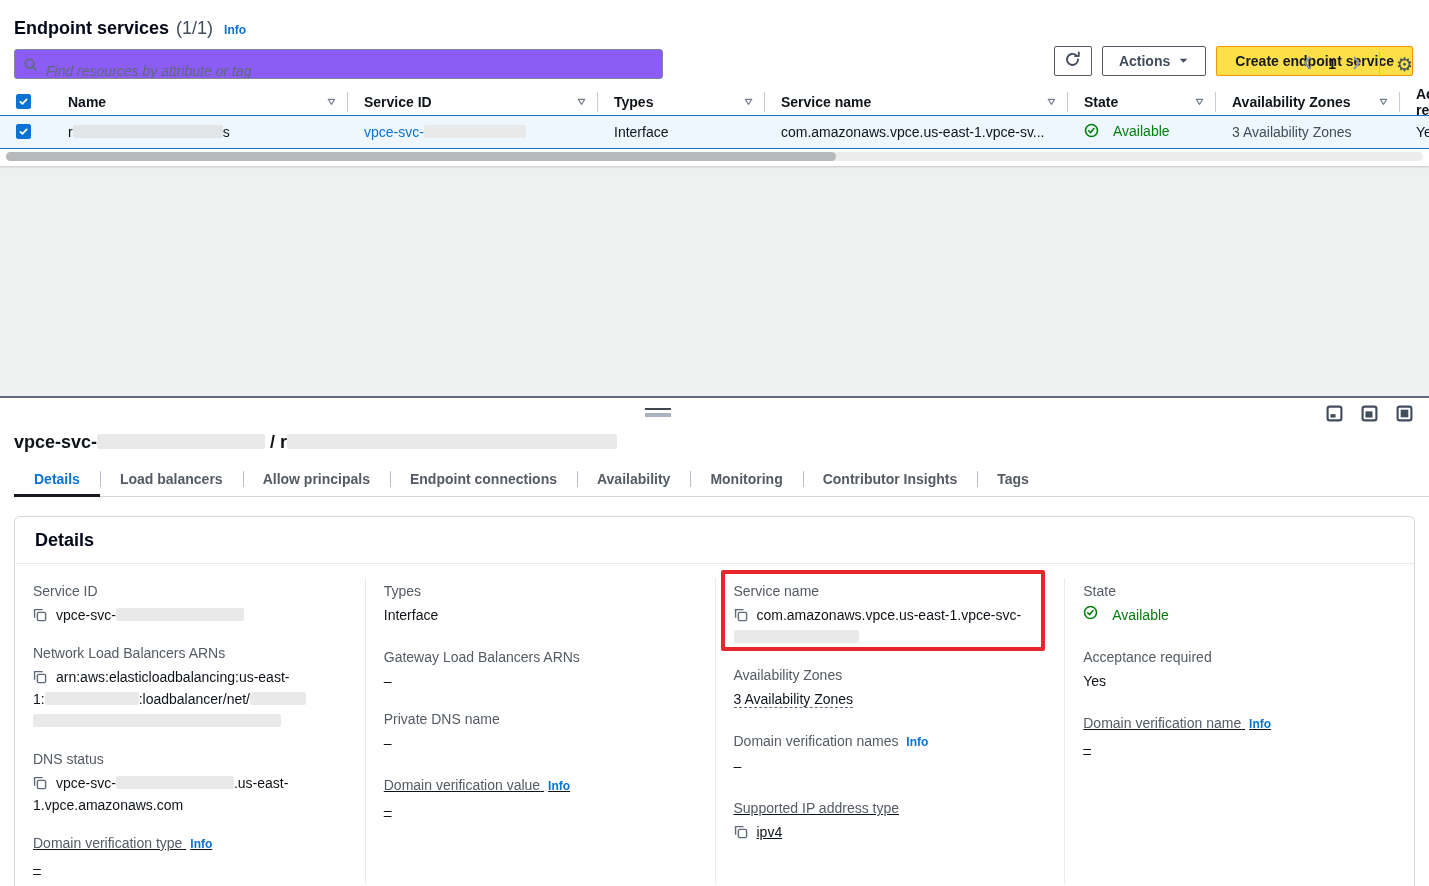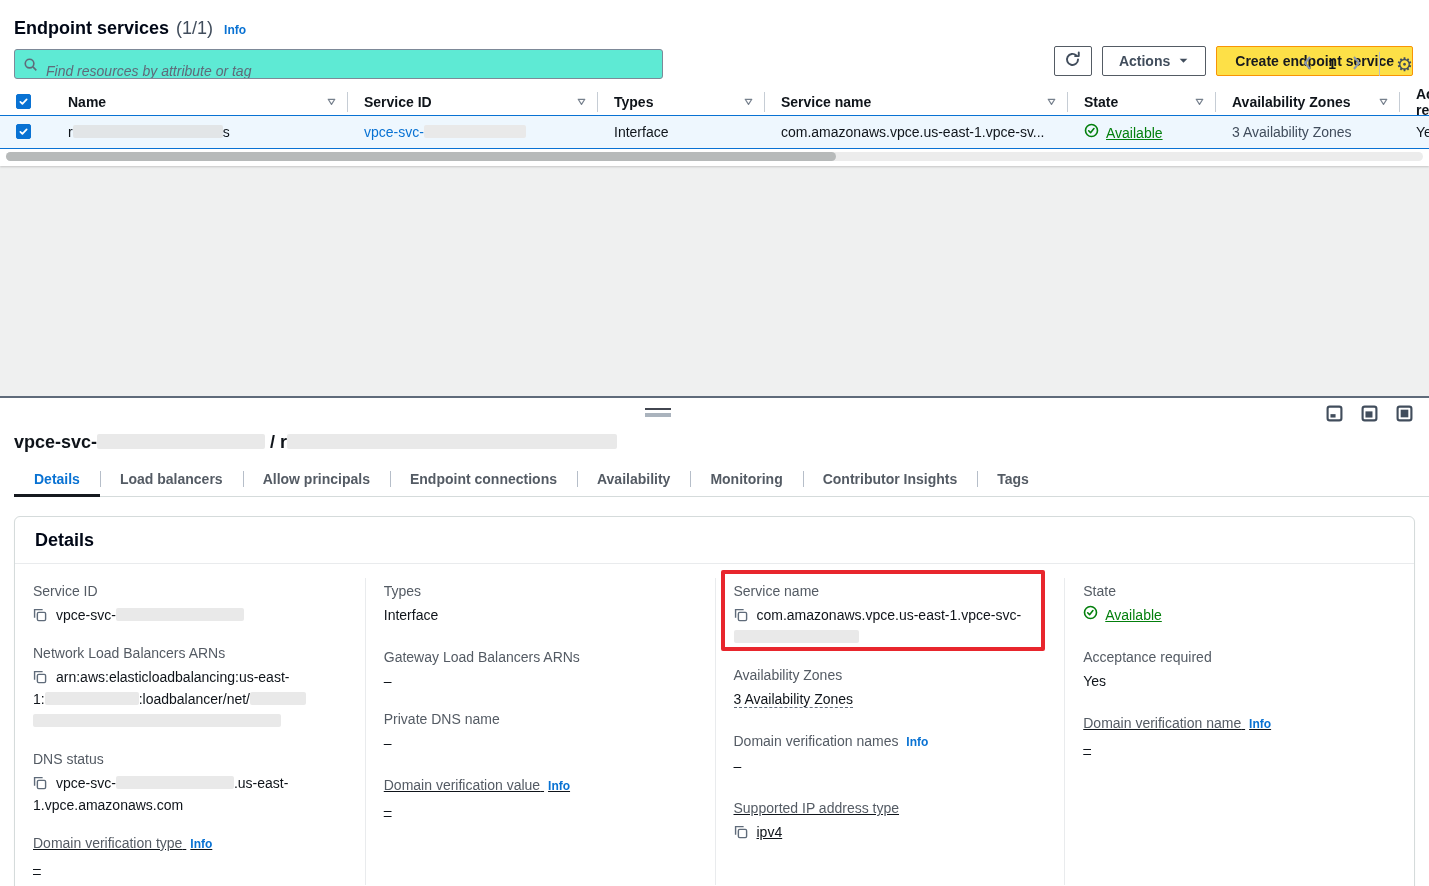--- a/index.html
+++ b/index.html
@@ -17,21 +17,21 @@
   .btn { height:30px; display:inline-flex; align-items:center; justify-content:center; gap:8px;
     border:1px solid #545b64; border-radius:2px; background:#fff; font-weight:700; font-size:14px;
     color:#414d5c; padding:0 16px; cursor:pointer; font-family:inherit;margin-top:36px; }
   .btn-icon { width:38px; padding:0; }
   .btn-primary { background:#fde047; border-color:#f89406; color:#16191f; padding:0 18px; }
 
   .search-row { display:flex; justify-content:space-between; align-items:center; padding:6px 16px 0 14px; height:38px; }
   .search-box { position:relative; width:649px; }
   .search-box svg { position:absolute; left:9px; top:8px; }
   .search-input { width:100%; height:30px; border:1px solid #7d8998; border-radius:3px; padding:14px 10px 0 31px;
-    font-size:14px; font-family:inherit; color:#0f141a; background:#5eead4; }
+    font-size:14px; font-family:inherit; color:#0f141a; background:#8b5cf6; }
   .search-input::placeholder { font-style:italic; color:#5f6b7a; }
   .pager { display:flex; align-items:center; gap:14px; }
   .pager-btn { background:none; border:none; cursor:pointer; display:flex; align-items:center; padding:2px; }
   .page-num { font-size:14px; font-weight:700; color:#0f141a; }
   .pager-divider { width:1px; height:24px; background:#b6bec9; margin:0 2px; }
   .gear { font-size:19px; color:#414d5c; background:none; border:none; cursor:pointer; line-height:1; }
 
   
   .table { margin-top:8px; width:1560px; }
   .thead { display:flex; height:27px; align-items:center; font-size:14px; font-weight:700; color:#0f141a; }
@@ -41,21 +41,21 @@
   .col-cb { width:52px; } .col-name { width:296px; } .col-sid { width:250px; } .col-types { width:167px; }
   .col-sname { width:303px; } .col-state { width:148px; } .col-az { width:184px; } .col-last { width:160px; }
   .sort-icon { flex:none; opacity:.85; }
   .trow { display:flex; align-items:center; height:34px; background:#eef7fe; border-top:1px solid #0972d3; border-bottom:1px solid #0972d3; font-size:14px; }
   .td { padding:0 10px 0 16px; white-space:nowrap; overflow:hidden; }
   .checkbox { width:15px; height:15px; background:#0972d3; border:1px solid #0972d3; border-radius:2px;
     display:inline-flex; align-items:center; justify-content:center; cursor:pointer; }
   .redact { display:inline-block; height:13px; background:#e9e9e9; border-radius:2px; vertical-align:-1px; }
   .redact-dark { background:#e2e5e7; }
   .link { color:#0972d3; text-decoration:none; border-bottom:1px solid #0972d3; cursor:pointer; }
-  .status-ok { color:#037f0c; display:inline-flex; align-items:flex-end; gap:7px;text-decoration:underline; }
+  .status-ok { color:#037f0c; display:inline-flex; align-items:flex-start; gap:14px; }
   .dashed-link { color:#414d5c; border-bottom:1px dashed #5f6b7a; cursor:pointer; text-decoration:none; }
 
   .hscrollbar { margin:3px 6px 0 6px; height:9px; border-radius:5px; background:#ececec; position:relative; }
   .hscroll-thumb { position:absolute; left:0; top:0; height:9px; width:830px; border-radius:5px; background:#b7baba; cursor:pointer; }
 
   
   .gray-gap { height:230px; background:#eff0f0; }
 
   
   .split-panel { border-top:2px solid #5f6b7a; background:#fff; height:491px; position:relative; }

